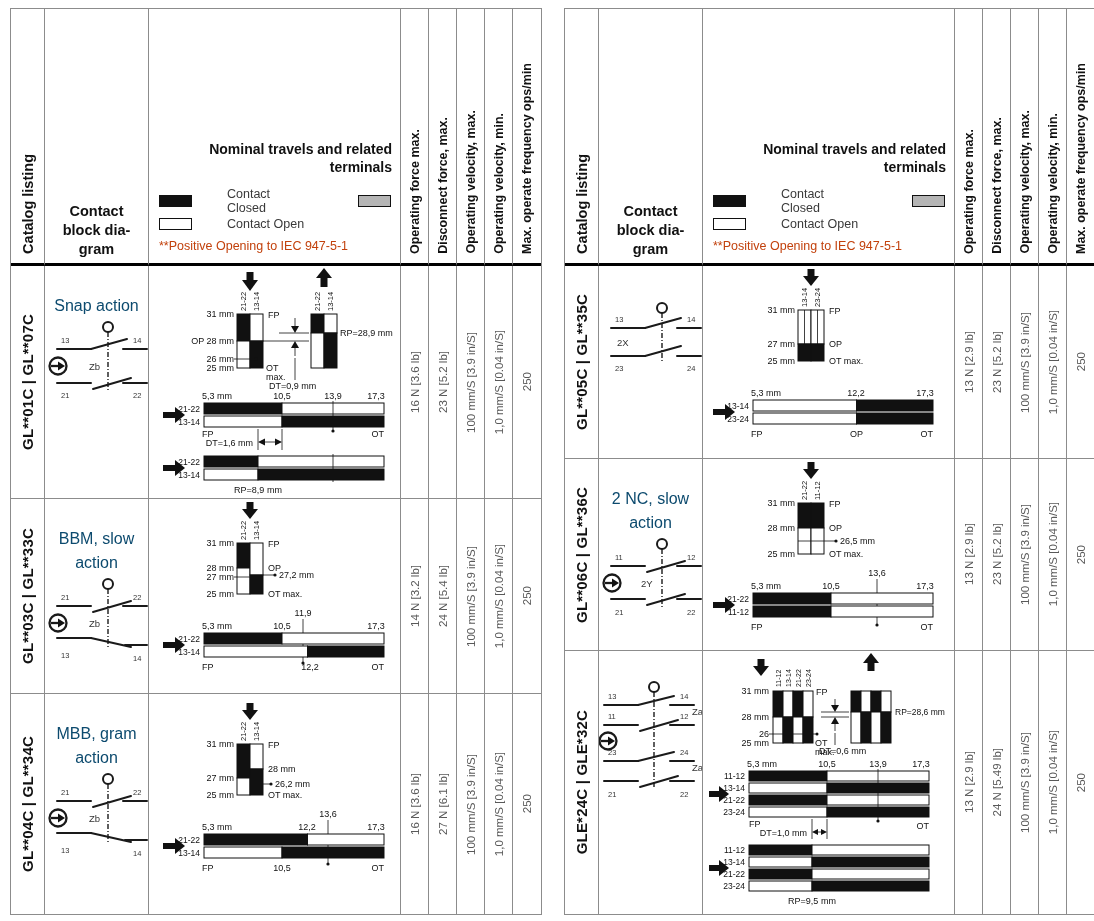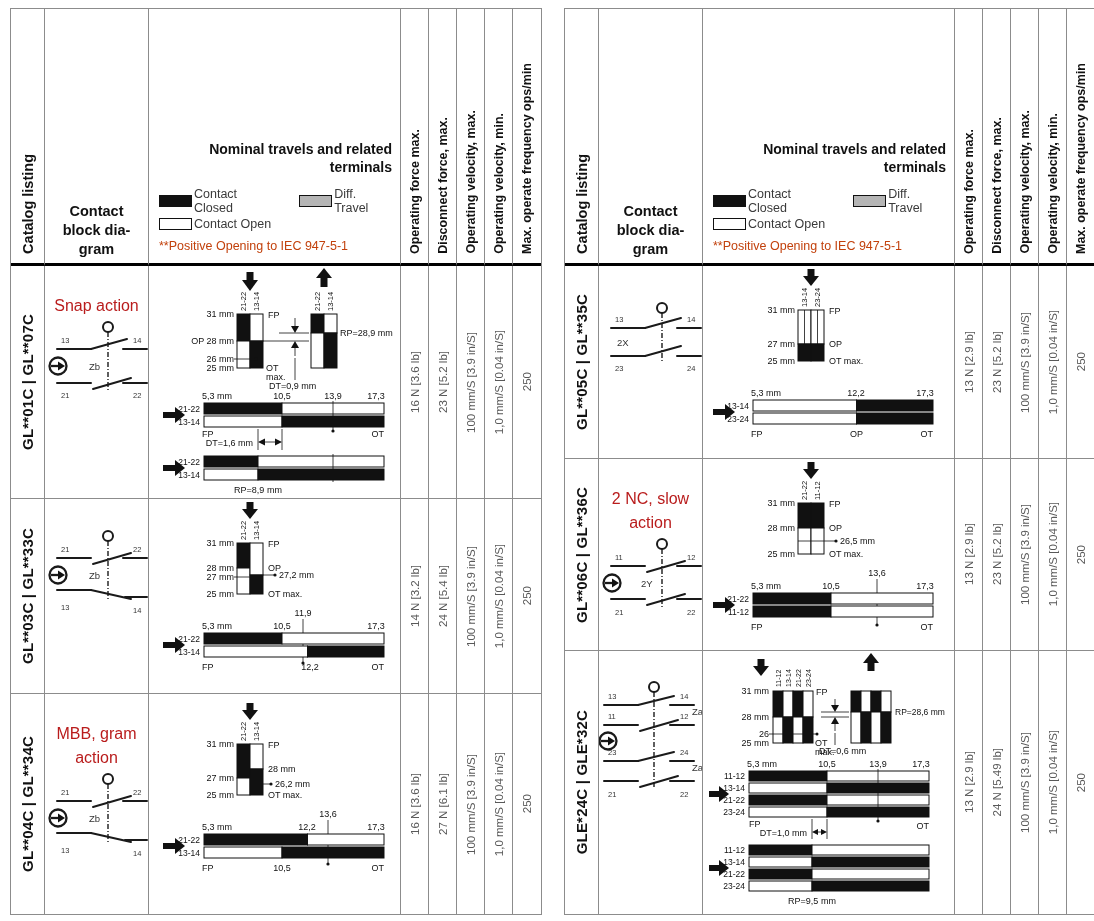--- a/index.html
+++ b/index.html
@@ -13,31 +13,31 @@
   .rl{border-bottom:none;}
   .hd{border-bottom:3px solid #000;}
   .rot{writing-mode:vertical-rl;transform:rotate(180deg);white-space:nowrap;}
   .hd-cat,.hd-col{display:flex;align-items:flex-end;justify-content:center;padding-bottom:9px;}
   .hd-cat .rot{font-weight:bold;font-size:14.5px;}
   .hd-col .rot{font-weight:bold;font-size:12.5px;}
   .hd-contact{display:flex;flex-direction:column;justify-content:flex-end;align-items:center;padding-bottom:4px;font-weight:bold;font-size:14.5px;line-height:1.32;text-align:center;}
   .hd-travels{display:flex;flex-direction:column;justify-content:flex-end;padding:0 8px 10px 10px;}
   .tr-title{font-weight:bold;font-size:14px;text-align:right;line-height:1.3;}
   .legend{margin-top:9px;font-size:12.5px;color:#3a3a3a;}
-  .lg-row{display:flex;align-items:center;margin-top:2px;}
+  .lg-row{display:flex;align-items:center;margin-top:2px;gap:33px;}
   .sw{width:33px;height:12px;border:1.5px solid #111;box-sizing:border-box;margin-right:2px;flex:none;}
   .sw-b{background:#111;} .sw-g{background:#b5b5b5;} .sw-w{background:#fff;}
   .lg-sp{width:22px;flex:none;}
   .note{margin-top:8px;font-size:12.5px;color:#c2410c;}
   .cat-cell{display:flex;align-items:center;justify-content:center;}
   .cat-cell .rot{font-weight:bold;font-size:15px;letter-spacing:.2px;}
   .val-cell{display:flex;align-items:center;justify-content:center;}
   .val-cell .rot{font-size:11.5px;color:#595959;}
   .contact-cell{display:flex;flex-direction:column;align-items:center;padding-top:28px;}
-  .action{font-size:16px;color:#b91c1c;text-align:center;line-height:1.5;width:96px;}
+  .action{font-size:16px;color:#0c4a6e;text-align:center;line-height:1.5;width:96px;}
   .travel-cell svg,.contact-cell svg{display:block;}
   svg text{font-family:"Liberation Sans","DejaVu Sans",sans-serif;fill:#111;}
   .t9{font-size:9px;} .t85{font-size:8.5px;} .r7{font-size:7.5px;} .r65{font-size:7px;}
   .tn{font-size:7.5px;fill:#333;} .zb{font-size:9.5px;fill:#333;}
   .bo{fill:#fff;stroke:#111;stroke-width:1;}
   .bc{fill:#111;stroke:#111;stroke-width:1;}
   .ln{stroke:#111;stroke-width:0.8;fill:none;}
   .ln2{stroke:#1a1a1a;stroke-width:2;fill:none;stroke-linecap:round;}
   .lnD{stroke:#1a1a1a;stroke-width:1.4;fill:none;stroke-dasharray:5 2 1 2;}
   .arr{fill:#111;stroke:none;}
@@ -209,20 +209,21 @@
         <span class="rot">1,0 mm/S [0.04 in/S]</span>
       </div>
     <div class="cell val-cell cl">
         <span class="rot">250</span>
       </div>
 
     <div class="cell cat-cell">
         <span class="rot">GL**03C | GL**33C</span>
       </div>
     <div class="cell contact-cell">
+      <div class="action">BBM, slow action</div>
       <svg width="104" height="90" viewBox="0 0 104 90">
         <circle class="ln2" cx="63" cy="9" r="5"></circle>
         <line class="lnD" x1="63" y1="14" x2="63" y2="72"></line>
         <text class="tn" x="16" y="25">21</text>
         <text class="tn" x="88" y="25">22</text>
         <line class="ln2" x1="12" y1="31" x2="46" y2="31"></line>
           <line class="ln2" x1="48" y1="37" x2="86" y2="26"></line>
           <line class="ln2" x1="78" y1="31" x2="102" y2="31"></line>
         <text class="zb" x="44" y="52">Zb</text>
         <line class="ln2" x1="12" y1="63" x2="46" y2="63"></line>

